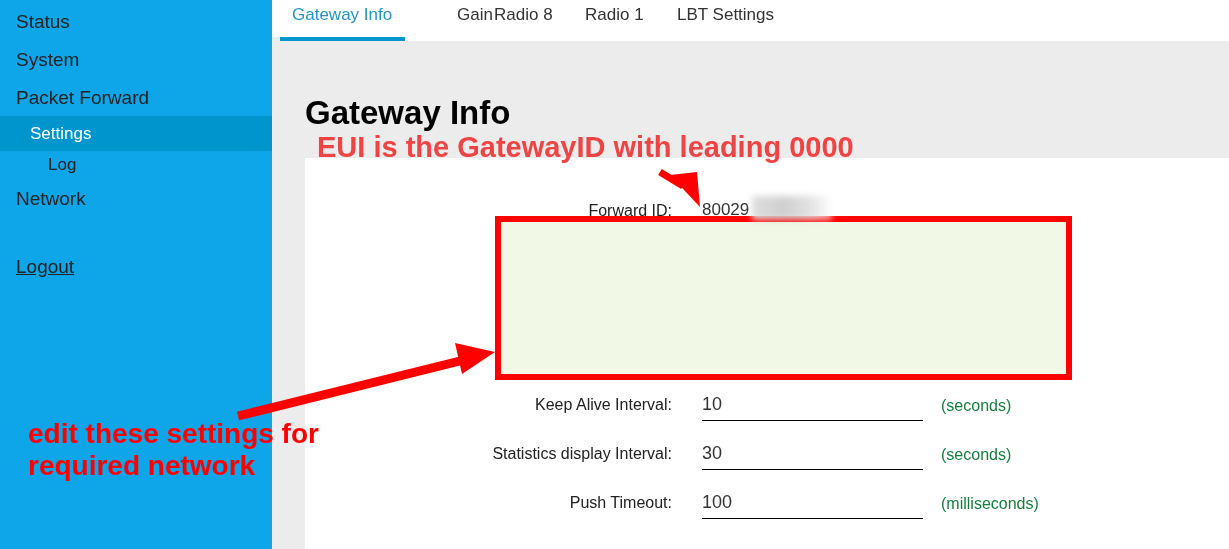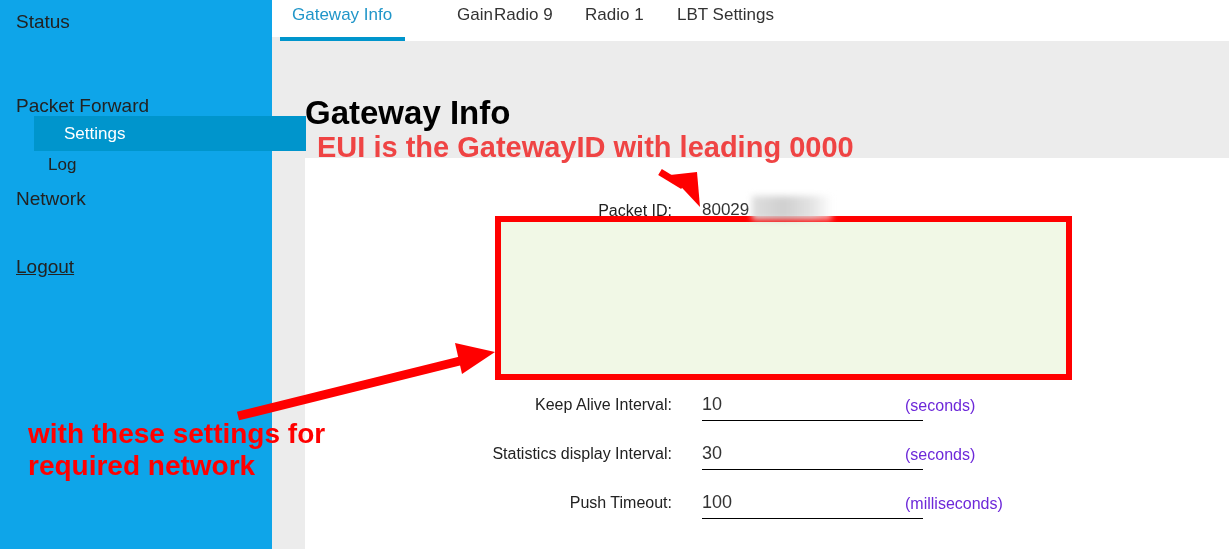--- a/index.html
+++ b/index.html
@@ -153,24 +153,24 @@
     padding: 0 0 5px 0;
     font-family: "Liberation Sans", sans-serif;
     box-sizing: border-box;
   }
   .row .val.plain {
     border-bottom: none;
     font-size: 17px;
   }
   .row .hint {
     position: absolute;
-    left: 600px;
+    left: 636px;
     top: 1px;
     font-size: 16px;
-    color: #6d28d9;
+    color: #15803d;
     white-space: nowrap;
   }
 
   
   #green-region {
     position: absolute;
     left: 495px; top: 216px;
     width: 577px; height: 164px;
     background: #f1f8e6;
     border: 6px solid #ff0000;
@@ -214,50 +214,53 @@
 </head>
 <body>
 
 <div id="gutter"></div>
 <div id="content-band"></div>
 
 <nav id="sidebar">
   <div class="nav-item nav-top" style="top:4px;">
     <span class="lbl">Status</span>
   </div>
-  <div class="nav-item nav-top" style="top:80px;margin-top:8px;">
+  <div class="nav-item nav-top" style="top:42px;">
+    <span class="lbl">System</span>
+  </div>
+  <div class="nav-item nav-top" style="top:80px;">
     <span class="lbl">Packet Forward</span>
   </div>
-  <div class="nav-item nav-sub nav-active" style="top:116px;margin-left:34px;">
+  <div class="nav-item nav-sub nav-active" style="top:116px;">
     <span class="lbl">Settings</span>
   </div>
   <div class="nav-item nav-sub" style="top:147px;padding-left:48px;">
     <span class="lbl">Log</span>
   </div>
   <div class="nav-item nav-top" style="top:181px;">
     <span class="lbl">Network</span>
   </div>
   <a id="nav-logout">Logout</a>
 </nav>
 
 <div id="tabbar">
   <div class="tab active" style="left:20px;">Gateway Info</div>
   <div class="tab" style="left:153px;margin-left:32px;">Gain</div>
-  <div class="tab" style="left:222px;">Radio 9</div>
+  <div class="tab" style="left:222px;">Radio 8</div>
   <div class="tab" style="left:313px;">Radio 1</div>
   <div class="tab" style="left:405px;">LBT Settings</div>
 </div>
 <div id="tab-underline"></div>
 
 <h1 id="page-title">Gateway Info</h1>
 
 <div id="form-panel">
 
   <div class="row" style="top:44px;">
-    <div class="lab">Packet ID:</div>
+    <div class="lab">Forward ID:</div>
     <div class="val plain">80029</div>
   </div>
 
   <div class="row" style="top:91px;">
     <div class="lab">Server Address:</div>
     <input class="val" type="text" value="eu1.cloud.thethings.network" style="">
     <div class="hint"></div>
   </div>
 
   <div class="row" style="top:140px;">
@@ -291,21 +294,21 @@
   </div>
 </div>
 
 <div id="green-region"></div>
 
 <div id="gateway-redaction"></div>
 
 <div id="anno-heading">EUI is the GatewayID with leading 0000</div>
 
 <div id="anno-bottom">
-  <div>with these settings for</div>
+  <div>edit these settings for</div>
   <div>required network</div>
 </div>
 
 <svg id="anno-layer" width="1229" height="549" viewBox="0 0 1229 549">
 
   <g>
     <line x1="238" y1="416" x2="472" y2="358" stroke="#ff0000" stroke-width="9" stroke-linecap="butt"></line>
     <polygon points="495,352 455,343 462,374" fill="#ff0000"></polygon>
   </g>
 

